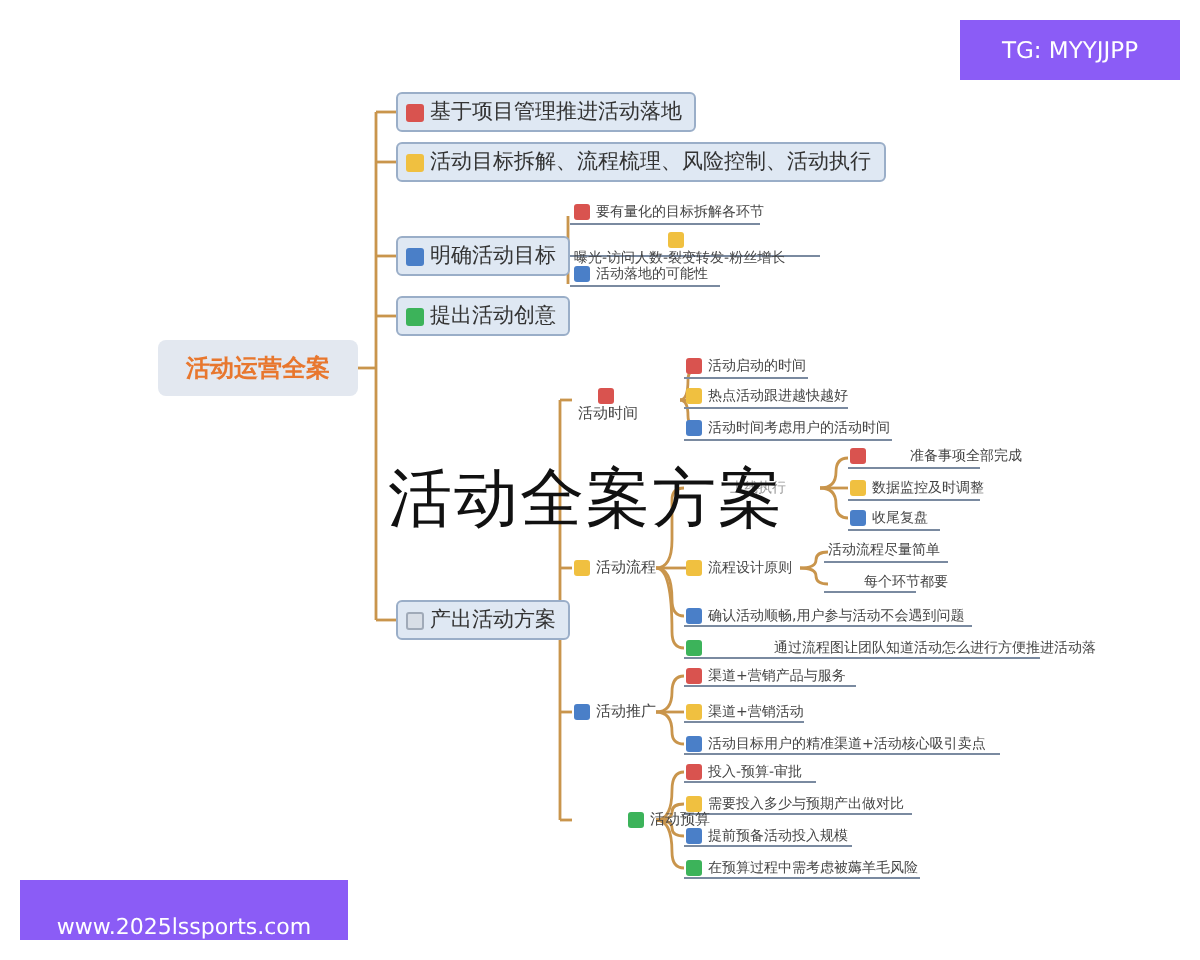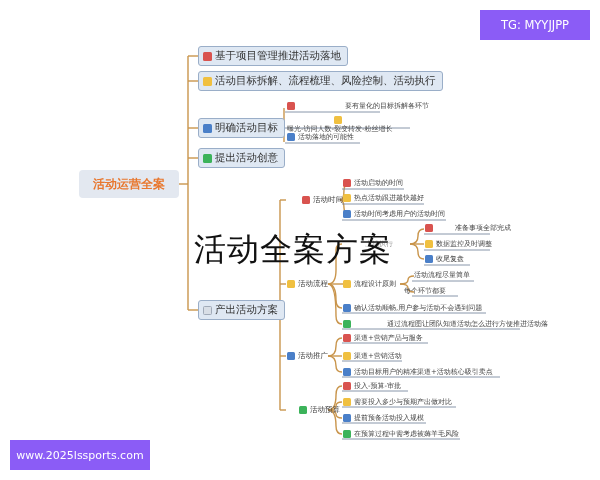--- a/index.html
+++ b/index.html
@@ -34,21 +34,21 @@
     position: absolute; left: 194px; top: 228px;
     font-size: 32px; color: #111; letter-spacing: 1px;
     font-family: "DejaVu Sans", sans-serif;
   }
   .watermark {
     position: absolute; background: #8b5cf6; color: #ffffff;
     font-size: 11px; display: flex; align-items: center; justify-content: center;
     font-family: "DejaVu Sans", sans-serif;
   }
   .wm-top { left: 480px; top: 10px; width: 110px; height: 30px; font-size: 11.5px; }
-  .wm-bottom { left: 10px; top: 440px; width: 140px; height: 30px; }
+  .wm-bottom { left: 10px; top: 440px; width: 164px; height: 30px; align-items: flex-end; }
 </style>
 </head>
 <body>
 
 <div class="canvas">
 
   <svg class="lines" viewBox="0 0 600 480">
     <g fill="none" stroke="#c9954c" stroke-width="1.4">
 
       <line x1="179" y1="184" x2="188" y2="184"></line>
@@ -138,46 +138,46 @@
   </div>
   <div class="node l1" style="left:198px; top:118px;">
     <span class="tag t-blue"></span>
     <span>明确活动目标</span>
   </div>
   <div class="node l1" style="left:198px; top:300px;">
     <span class="tag t-none"></span>
     <span>产出活动方案</span>
   </div>
 
-  <div class="node l3" style="left:287px; top:100px;gap:47px;">
+  <div class="node l3" style="left:287px; top:100px;">
     <span class="tag t-red"></span>
     <span>要有量化的目标拆解各环节</span>
   </div>
   <div class="node l3" style="left:287px; top:116px;flex-direction:column;">
     <span class="tag t-yellow"></span>
     <span>曝光-访问人数-裂变转发-粉丝增长</span>
   </div>
   <div class="node l3" style="left:287px; top:131px;">
     <span class="tag t-blue"></span>
     <span>活动落地的可能性</span>
   </div>
 
-  <div class="node l2" style="left:302px; top:194px;">
+  <div class="node l2" style="left:289px; top:194px;flex-direction:column;">
     <span class="tag t-red"></span>
     <span>活动时间</span>
   </div>
   <div class="node l2" style="left:287px; top:278px;">
     <span class="tag t-yellow"></span>
     <span>活动流程</span>
   </div>
   <div class="node l2" style="left:287px; top:350px;">
     <span class="tag t-blue"></span>
     <span>活动推广</span>
   </div>
-  <div class="node l2" style="left:287px; top:404px;padding-left:12px;">
+  <div class="node l2" style="left:302px; top:404px;padding-left:12px;">
     <span class="tag t-green"></span>
     <span>活动预算</span>
   </div>
 
   <div class="node l3" style="left:343px; top:177px;">
     <span class="tag t-red"></span>
     <span>活动启动的时间</span>
   </div>
   <div class="node l3" style="left:343px; top:192px;">
     <span class="tag t-yellow"></span>
@@ -204,21 +204,21 @@
     <span>收尾复盘</span>
   </div>
 
   <div class="node l3" style="left:343px; top:278px;">
     <span class="tag t-yellow"></span>
     <span>流程设计原则</span>
   </div>
   <div class="node l3" style="left:414px; top:269px;">
     <span>活动流程尽量简单</span>
   </div>
-  <div class="node l3" style="left:404px; top:285px;">
+  <div class="node l3" style="left:432px; top:285px;">
     <span>每个环节都要</span>
   </div>
 
   <div class="node l3" style="left:343px; top:302px;">
     <span class="tag t-blue"></span>
     <span>确认活动顺畅,用户参与活动不会遇到问题</span>
   </div>
   <div class="node l3" style="left:343px; top:318px;gap:33px;">
     <span class="tag t-green"></span>
     <span>通过流程图让团队知道活动怎么进行方便推进活动落</span>

